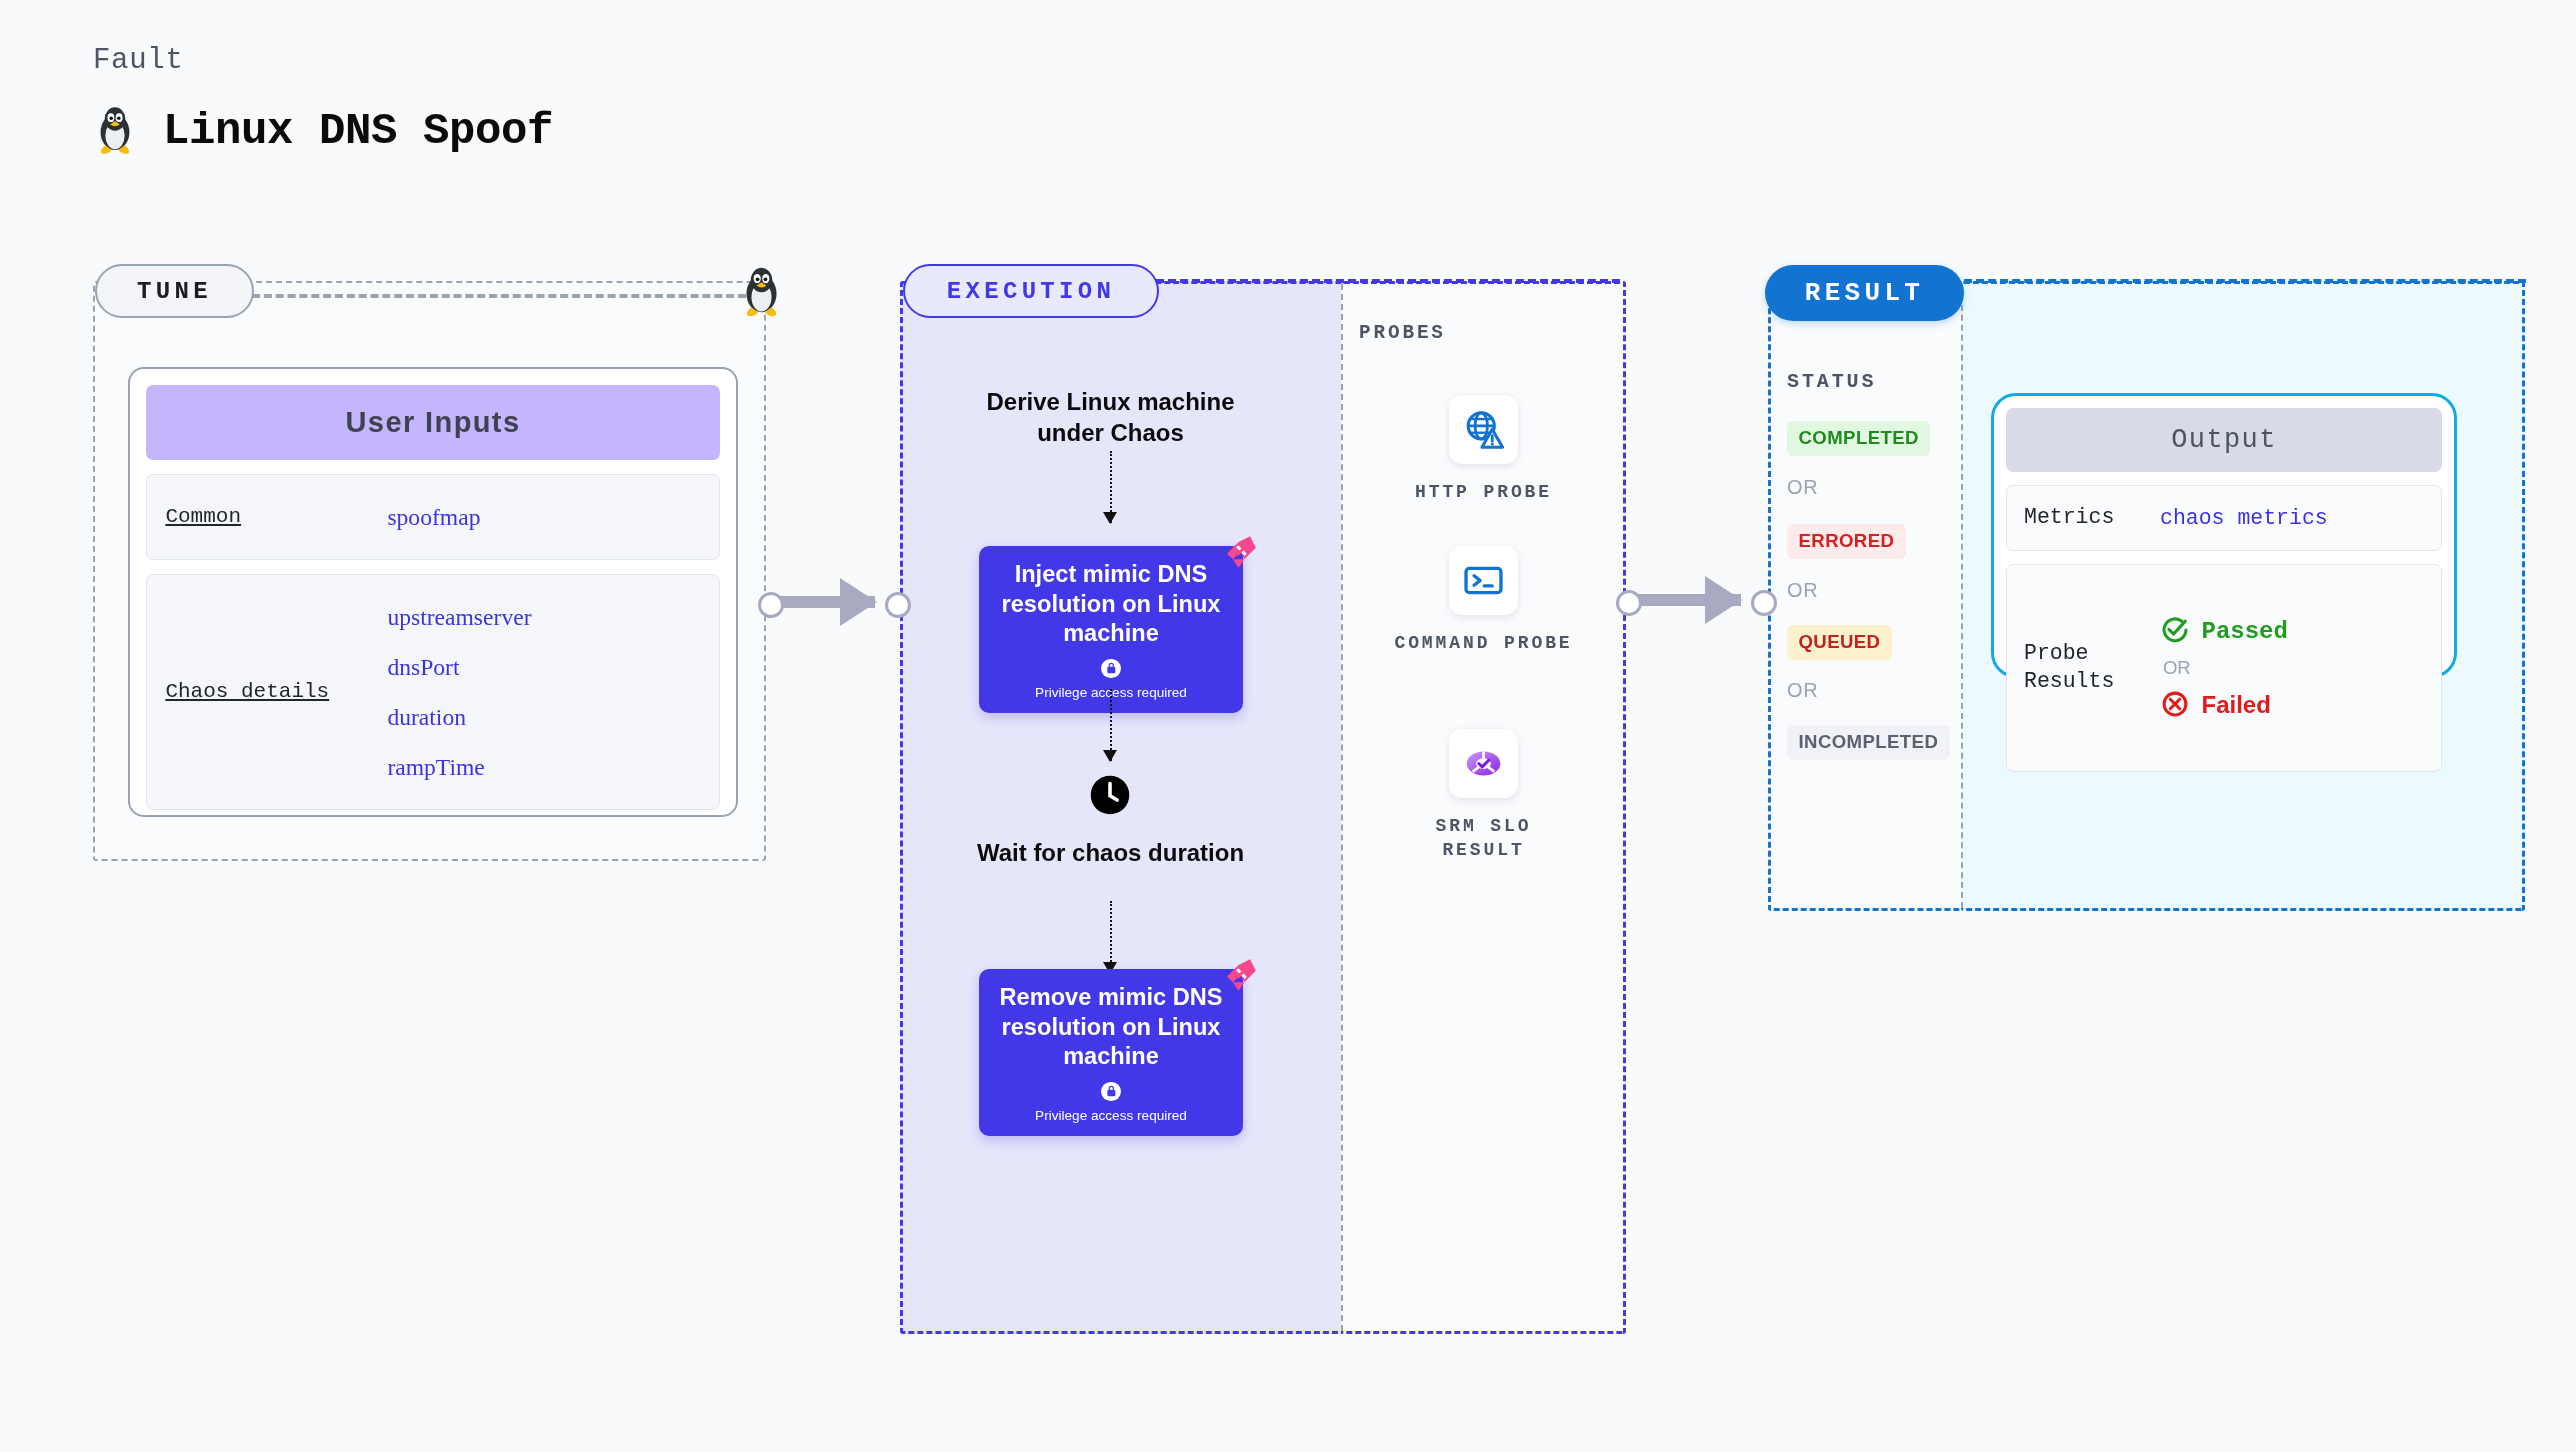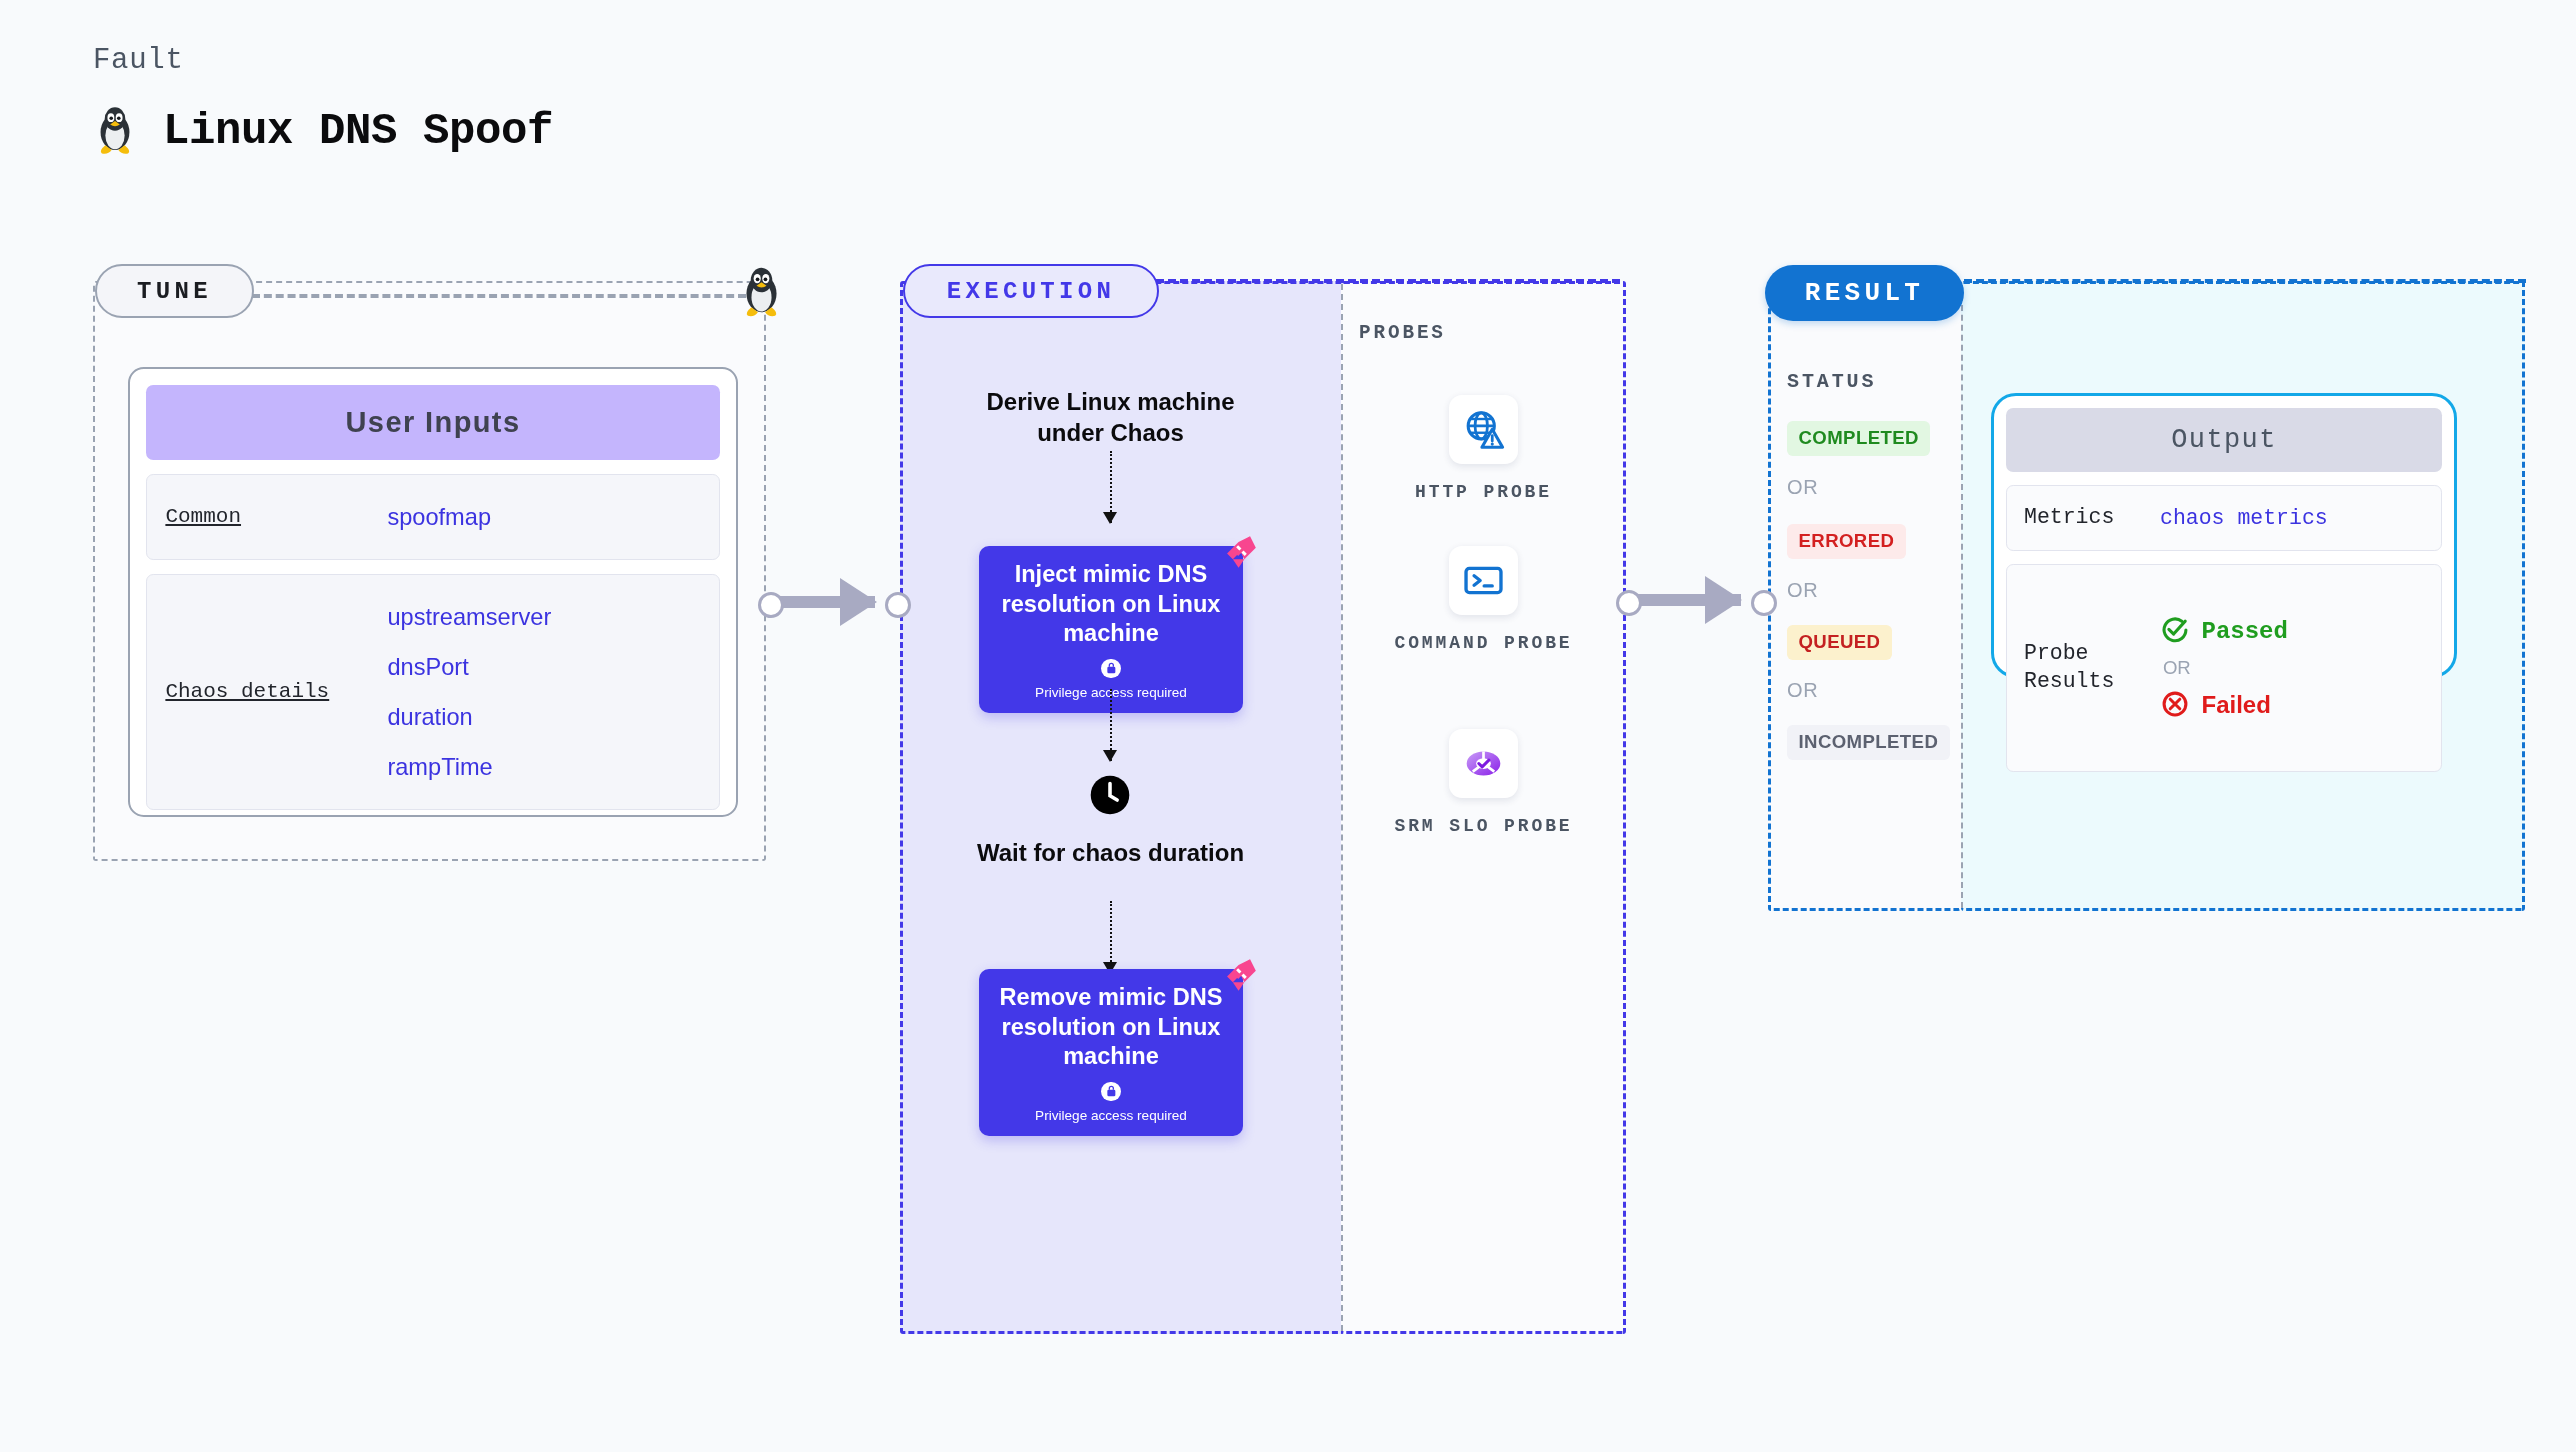--- a/index.html
+++ b/index.html
@@ -62,21 +62,21 @@
     display:flex;align-items:center;box-sizing:border-box;padding:0 18.6px;
   }
   #ui-row-common{height:86px;}
   #ui-row-chaos{height:236px;}
   .ui-row-label{
     font-family:"Liberation Mono", monospace;font-size:21px;color:#22252c;
     width:222px;flex:none;line-height:1.25;text-decoration:underline;
   }
   .ui-row-vals{display:flex;flex-direction:column;gap:23px;}
   .ui-val{
-    font-family:Liberation Sans, sans-serif;font-size:23.6px;color:#3b33e0;
+    font-family:Liberation Serif, serif;font-size:23.6px;color:#3b33e0;
   }
 
   
   #exec-body{
     left:900px;top:281px;width:444px;height:1053px;
     border:3.6px dashed #4338e8;border-right:none;border-radius:2.9px;
     background:#e6e6fb;
   }
   #exec-pill{
     left:903px;top:264px;width:256px;height:54px;
@@ -397,21 +397,21 @@
           <stop offset="100%" stop-color="#8a1fe8"></stop>
         </linearGradient>
       </defs>
       <ellipse cx="32" cy="32" rx="25" ry="18" fill="url(#sloGrad)"></ellipse>
       <ellipse cx="32" cy="32" rx="11" ry="8" fill="#ffffff"></ellipse>
       <path d="M32 14 L32 32" stroke="#ffffff" stroke-width="4"></path>
       <path d="M16 44 L32 32 L48 44" stroke="#ffffff" stroke-width="4" fill="none"></path>
       <path d="M25 32 L30 37 L40 27" stroke="#7d1ae0" stroke-width="4.5" fill="none" stroke-linecap="round" stroke-linejoin="round"></path>
     </svg>
   </div>
-  <div class="probe-name">SRM SLO PROBE</div>
+  <div class="probe-name">SRM SLO RESULT</div>
 </div>
 
 <div class="connector" style="left:1626px;top:600px;width:143px;">
   <div class="conn-line" style="width:115px;"></div>
   <div class="conn-head" style="left:79px;"></div>
   <div class="conn-dot" style="left:-10px;"></div>
   <div class="conn-dot" style="left:125px;"></div>
 </div>
 
 <div class="stage-body" id="result-left"></div>

